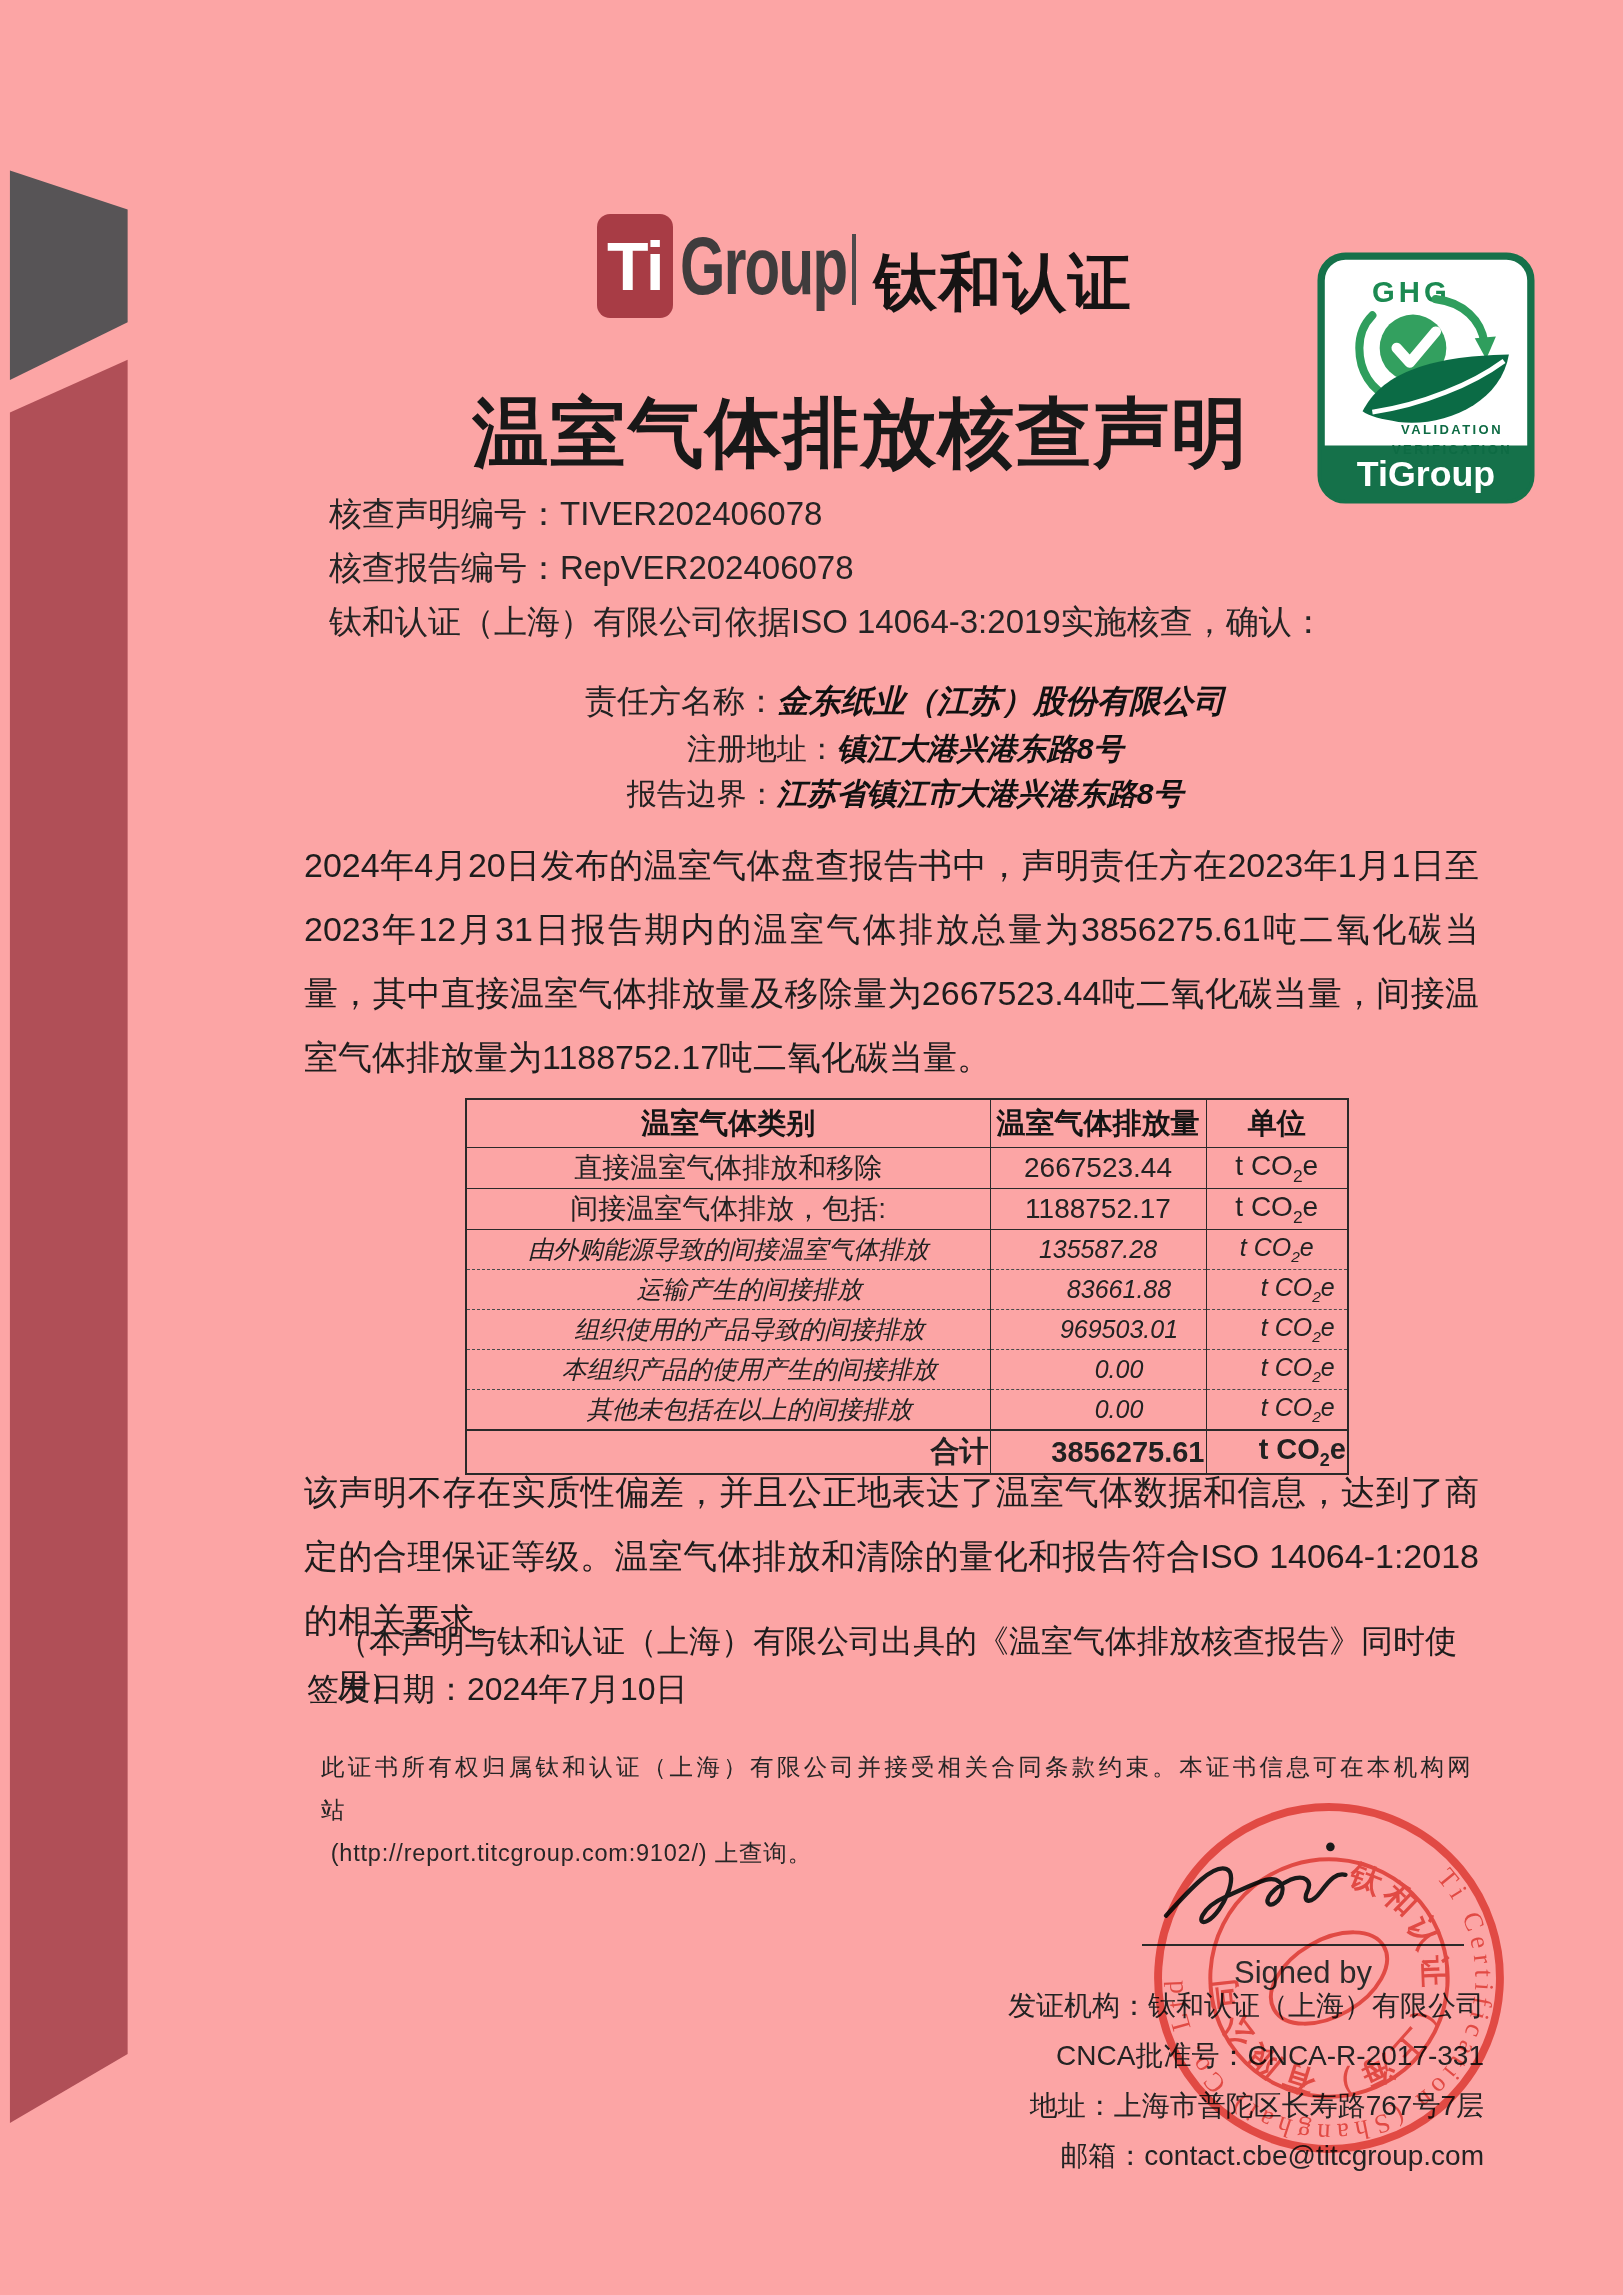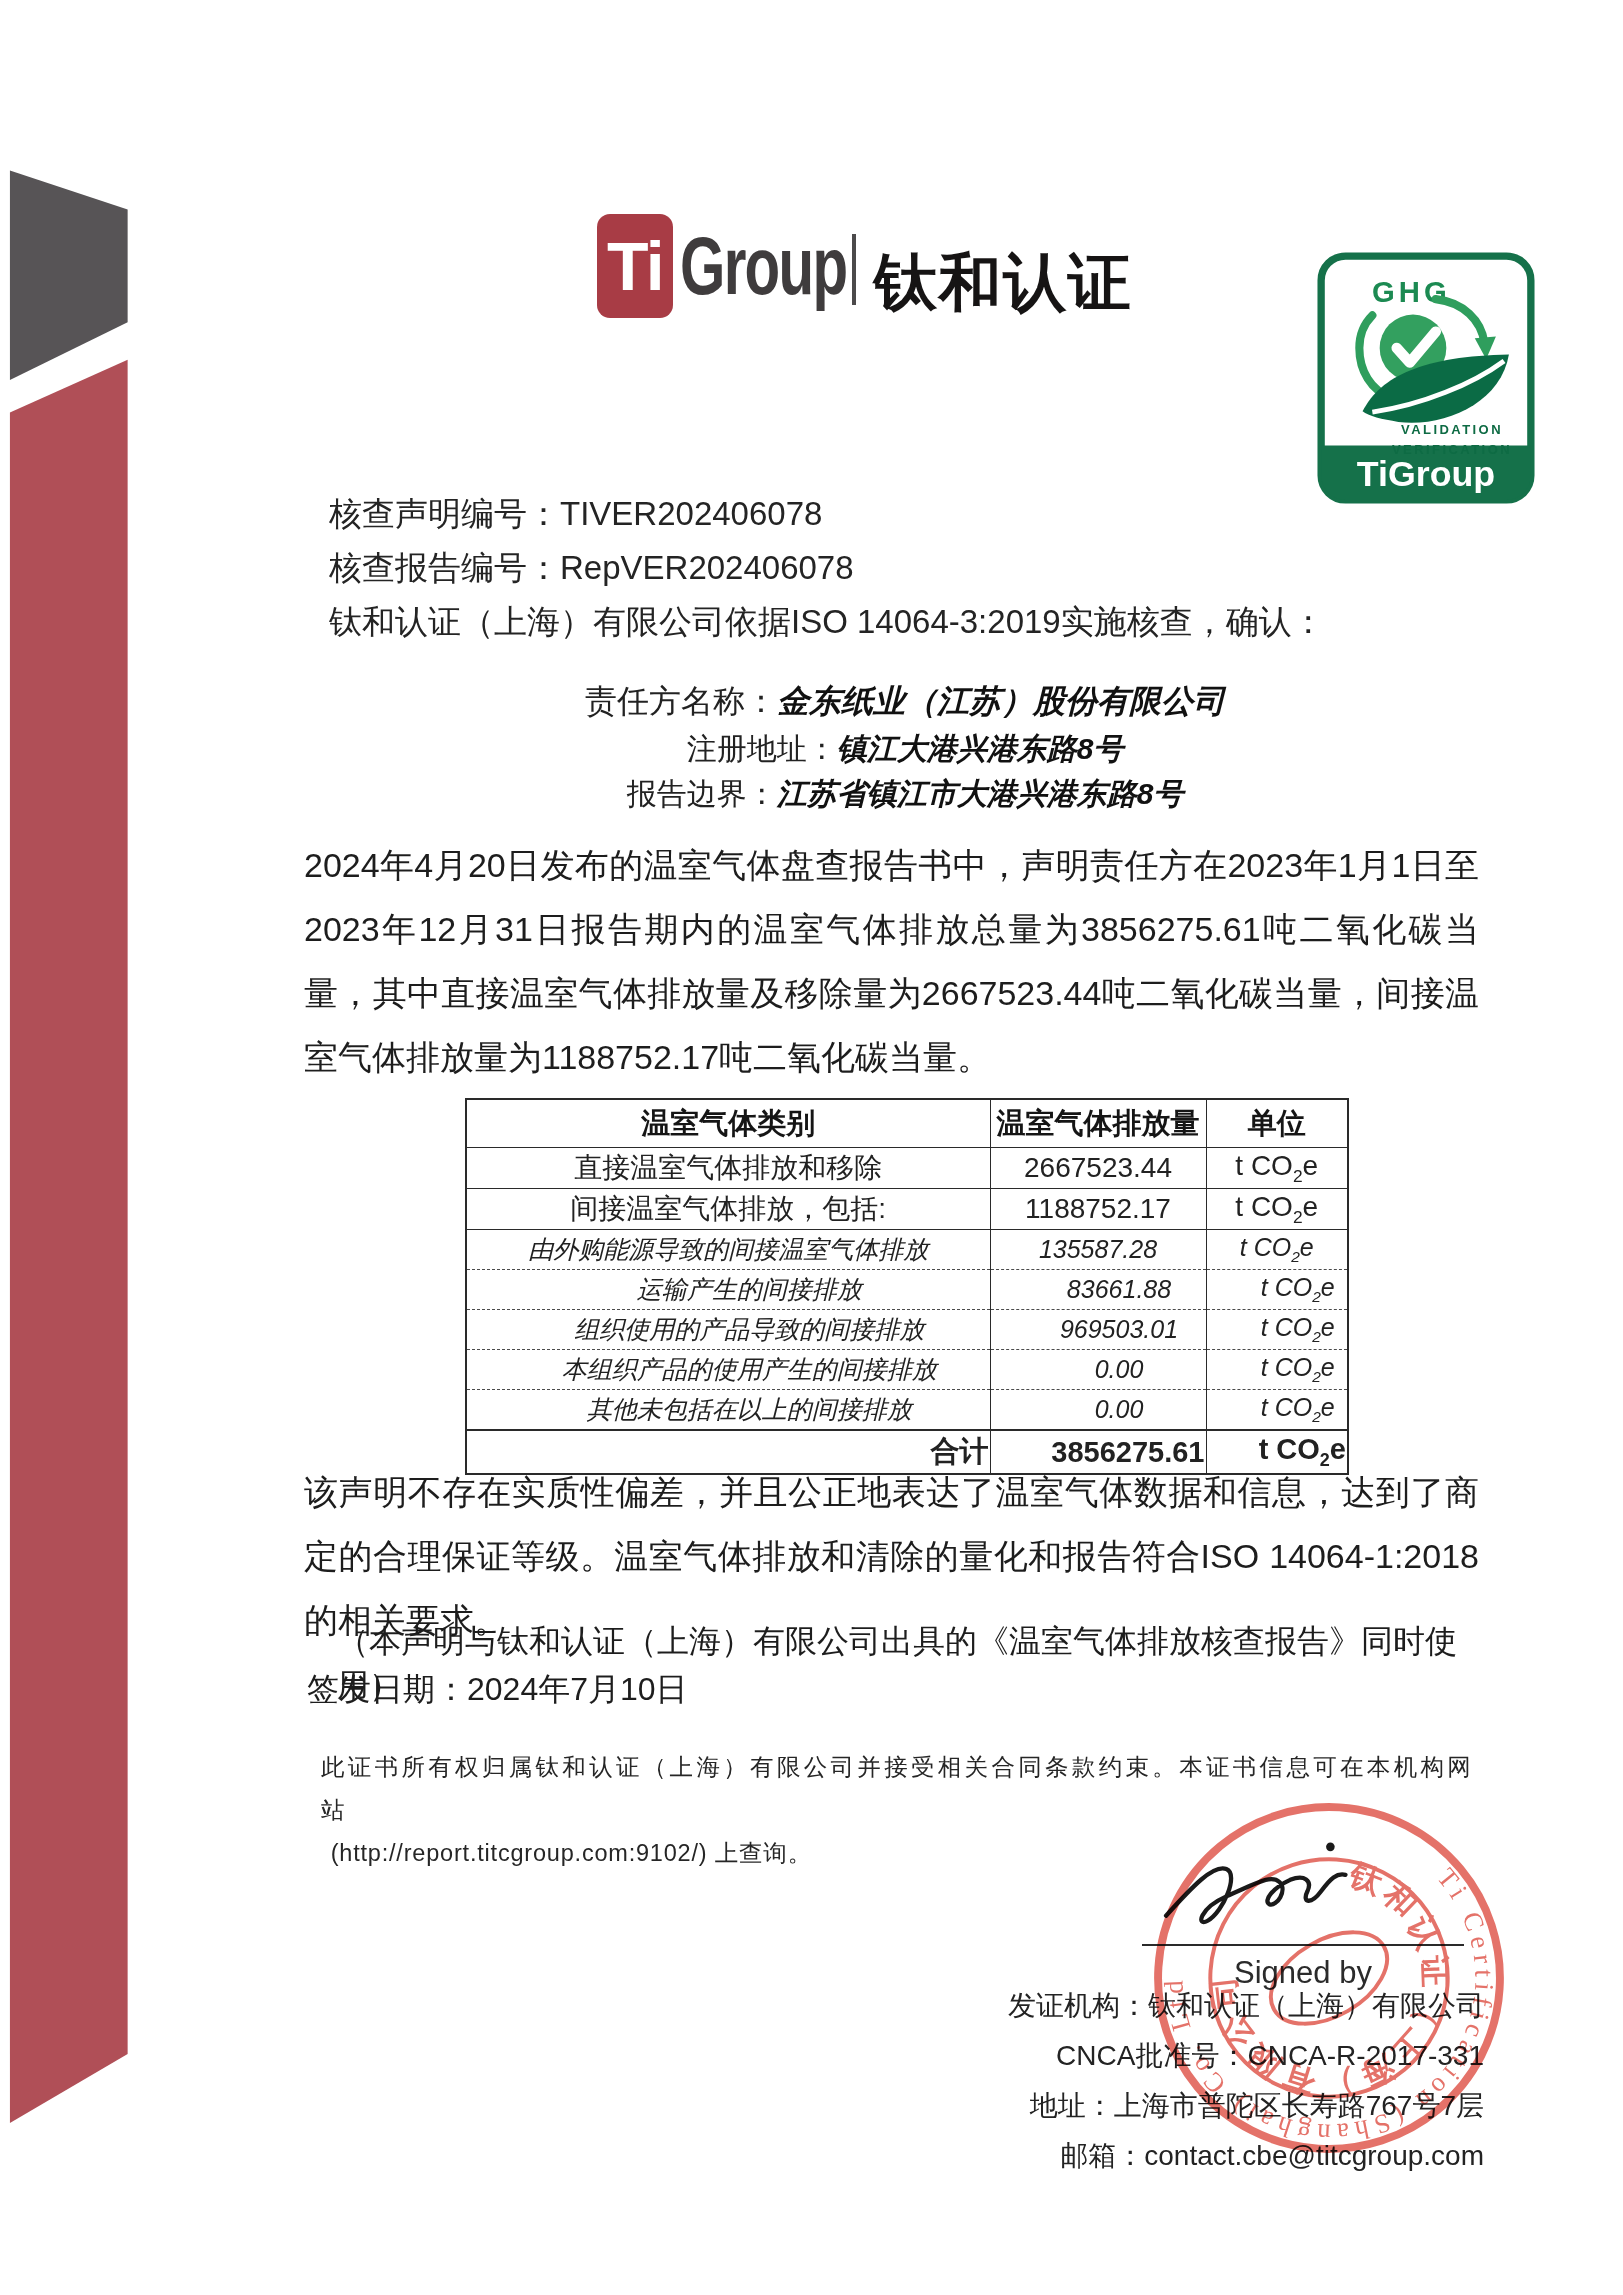--- a/index.html
+++ b/index.html
@@ -1,16 +1,16 @@
 <!DOCTYPE html>
 <html style="font-size:13px"><head>
 <meta charset="utf-8">
 <style>
   html,body{margin:0;padding:0;background:#e8e8e8;}
-  .page{position:relative;width:1624px;height:2295px;background:#ffffff;overflow:hidden;
+  .page{position:relative;width:1624px;height:2295px;background:#fca5a5;overflow:hidden;
         font-family:"Liberation Sans",sans-serif;color:#1f1f1f;}
   svg{display:block}
 
   
   .deco{position:absolute;left:0;top:0;width:1624px;height:2295px;pointer-events:none;}
 
   
   .ti-box{position:absolute;left:597px;top:214px;width:76px;height:104px;background:#a83c45;
           border-radius:13px;display:flex;align-items:center;justify-content:center;}
   .ti-box span{color:#fff;font-size:68px;font-weight:700;letter-spacing:-1.6px;}
@@ -102,20 +102,21 @@
       <polygon points="84,188 102,168 106,196" fill="#2f9e5d"></polygon>
       <circle cx="118" cy="118" r="41" fill="#33a05f"></circle>
       <path d="M98 118 L114 136 L146 98" fill="none" stroke="#ffffff" stroke-width="13" stroke-linecap="round" stroke-linejoin="round"></path>
       <path d="M56 196 C78 152 132 128 236 126 C226 186 156 216 100 209 C80 206 63 202 56 196 Z" fill="#0b6b45"></path>
       <path d="M68 197 C130 188 192 162 230 134" fill="none" stroke="#ffffff" stroke-width="6"></path>
       <text x="166" y="224" text-anchor="middle" font-family="Liberation Sans, sans-serif" font-size="16" font-weight="700" letter-spacing="3" fill="#0e6b44">VALIDATION</text>
       <text x="166" y="248" text-anchor="middle" font-family="Liberation Sans, sans-serif" font-size="16" font-weight="700" letter-spacing="3" fill="#0e6b44">VERIFICATION</text>
     </svg>
   </div>
 
+  <h1 class="title">温室气体排放核查声明</h1>
 
   <div class="meta">
     <div><span>核查声明编号：</span><span>TIVER202406078</span></div>
     <div><span>核查报告编号：</span><span>RepVER202406078</span></div>
     <div>钛和认证（上海）有限公司依据ISO 14064-3:2019实施核查，确认：</div>
   </div>
 
   <div class="party">
     <div class="l1"><span>责任方名称：</span><b>金东纸业（江苏）股份有限公司</b></div>
     <div class="l2"><span>注册地址：</span><b>镇江大港兴港东路8号</b></div>

